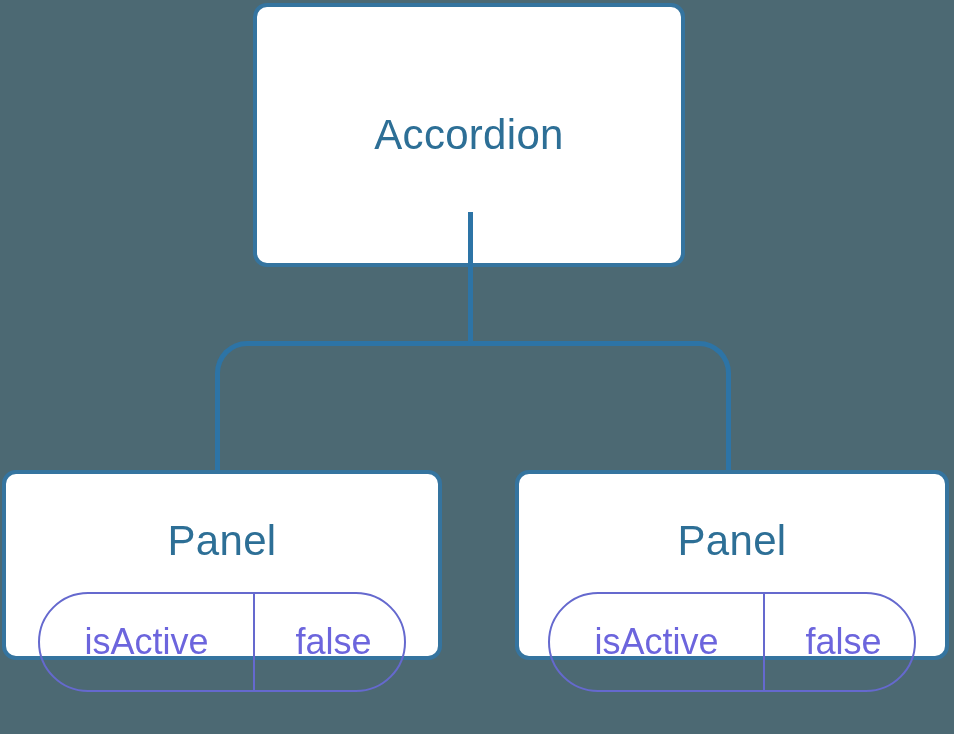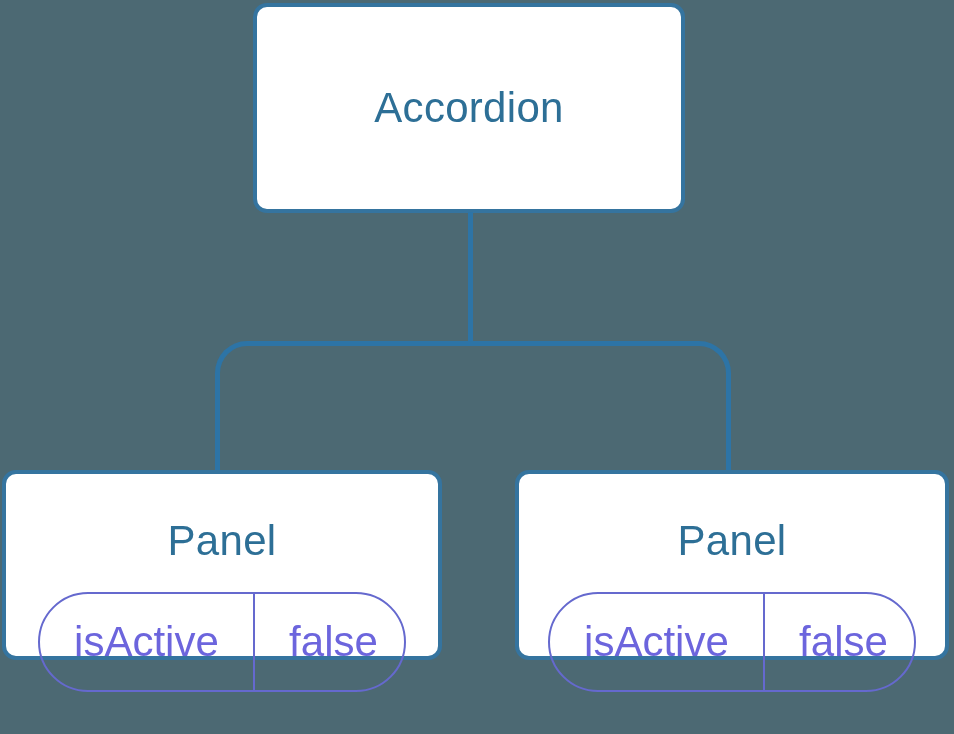--- a/index.html
+++ b/index.html
@@ -12,21 +12,21 @@
     font-family: "Liberation Sans", sans-serif;
   }
   .node {
     position: absolute;
     background: var(--box-bg, #FFFFFF);
     border: 4px solid var(--box-border, #35749F);
     border-radius: 14px;
     box-sizing: border-box;
   }
   .node-root {
-    left: 253px; top: 3px; width: 432px; height: 210px;
+    left: 253px; top: 3px; width: 432px; height: 264px;
     display: flex; align-items: center; justify-content: center;
   }
   .node-title {
     font-size: 42px;
     font-weight: 500;
     line-height: 1;
     letter-spacing: 0.3px;
     color: var(--component-text, #2D6F96);
   }
   .vline {
@@ -61,21 +61,21 @@
     transform: translateX(-50%);
     width: 368px; height: 100px;
     box-sizing: border-box;
     border: 2.5px solid var(--state-border, #6569CE);
     border-radius: 50px;
     display: flex;
     overflow: hidden;
   }
   .pill-cell {
     display: flex; align-items: center; justify-content: center;
-    font-size: 42px;
+    font-size: 36px;
     line-height: 1;
     color: var(--state-text, #6C65DD);
   }
   .pill-key {
     width: 58.5%;
     border-right: 2.5px solid var(--state-border, #6569CE);
   }
   .pill-val { flex: 1; margin-left: 8px; }
 </style>
 </head>

